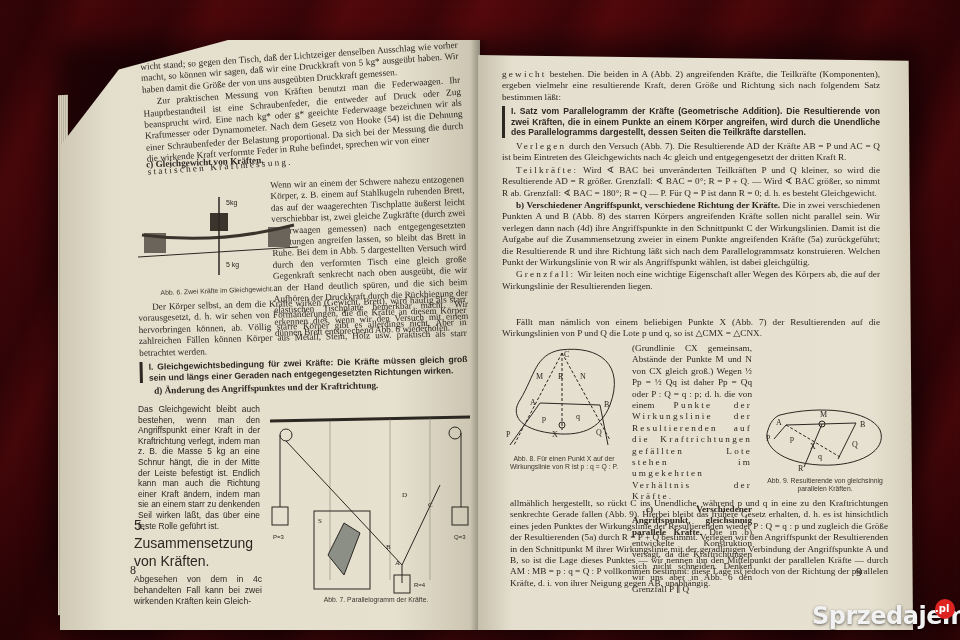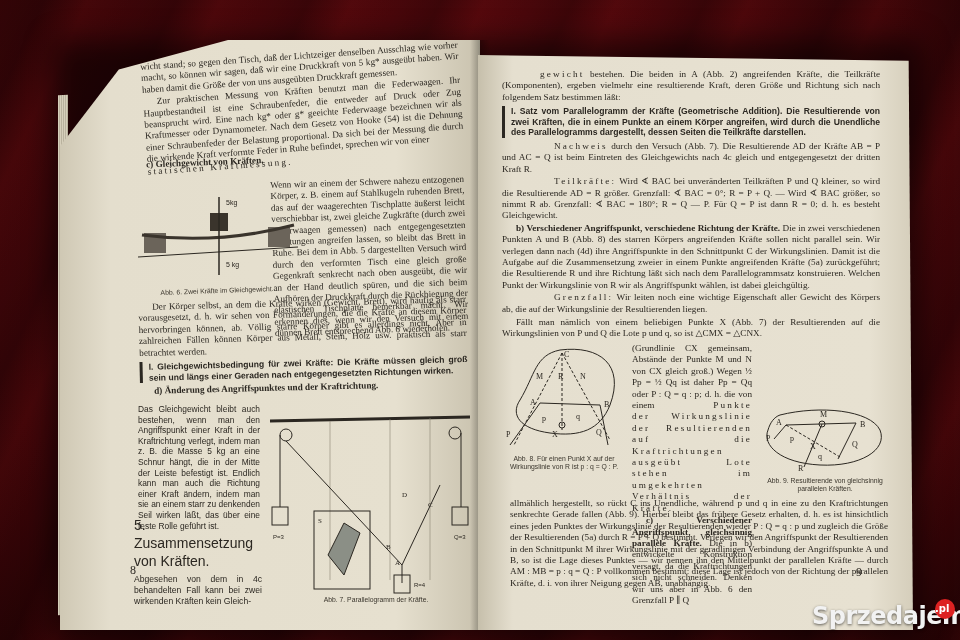--- a/index.html
+++ b/index.html
@@ -22,21 +22,21 @@
     clip-path: polygon(0% 0%, 99% 1%, 100% 100%, 0% 100%);
     background: linear-gradient(90deg, #c6bfab 0%, #e5dfcf 8%, #e7e1d1 90%, #d5cebb 100%);
   }
   .gutter { position:absolute; left:470px; top:40px; width:20px; height:590px; background:linear-gradient(90deg, rgba(0,0,0,0.0), rgba(0,0,0,0.28), rgba(0,0,0,0)); }
   .edge-stack { position:absolute; left:58px; top:95px; width:10px; height:520px; background:repeating-linear-gradient(90deg,#d6cfbb 0 1px,#b9b29e 1px 2px); transform:skewY(-2deg); }
 
   .ptext { position:absolute; font-size:9.2px; line-height:11.4px; text-align:justify; color:#2b2721; }
   .ptext p { margin:0 0 1px 0; text-indent:14px; }
   .ptext .noind { text-indent:0; }
   .b { font-weight:bold; }
-  .sp { letter-spacing:2.2px;margin-left:38px; }
+  .sp { letter-spacing:2.2px; }
   .law { border-left:3px solid #2b2721; padding-left:6px; margin:3px 0; font-weight:bold; font-family:"Liberation Sans", sans-serif; font-size:8.6px; line-height:10.6px; text-indent:0 !important; }
   .heading { font-weight:normal; font-size:14px; line-height:18px; margin:4px 0; }
   .caption { position:absolute; font-size:6.8px; color:#3a352c; text-align:center; line-height:8px; font-family:"Liberation Sans", sans-serif; }
   .pagenum { position:absolute; font-size:12px; color:#2a2620; }
 
   .fig { position:absolute; }
   .watermark { position:absolute; left:812px; top:602px; font-family:"DejaVu Sans", sans-serif; font-weight:bold; font-size:24px; color:#f2f2f2; text-shadow:0 1px 3px rgba(0,0,0,0.6); letter-spacing:-0.5px; }
   .wm-badge { position:absolute; left:935px; top:599px; width:20px; height:20px; border-radius:50%; background:#d22; color:#fff; font-family:"DejaVu Sans", sans-serif; font-size:10px; font-weight:bold; text-align:left; line-height:20px; }
 </style>
 </head>
@@ -118,24 +118,24 @@
 
   <div class="pagenum" style="left:70px; top:523px;">8</div>
 </div>
 
 <div class="gutter"></div>
 
 <div class="page page-right">
   <div class="ptext" style="left:24px; top:14px; width:378px;">
     <p class="noind"><span class="sp">gewicht</span> <span>bestehen. Die beiden in A (Abb. 2) angreifenden Kräfte, die Teilkräfte (Komponenten), ergeben vielmehr eine resultierende Kraft, deren Größe und Richtung sich nach folgendem Satz bestimmen läßt:</span></p>
     <div class="law">I. Satz vom Parallelogramm der Kräfte (Geometrische Addition). Die Resultierende von zwei Kräften, die in einem Punkte an einem Körper angreifen, wird durch die Unendliche des Parallelogramms dargestellt, dessen Seiten die Teilkräfte darstellen.</div>
-    <p><span class="sp">Nachweis</span> <span>durch den Versuch (Abb. 7). Die Resultierende AD der Kräfte AB = P und AC = Q ist beim Eintreten des Gleichgewichts nach 4c gleich und entgegengesetzt der dritten Kraft R.</span></p>
+    <p><span class="sp">Verlegen</span> <span>durch den Versuch (Abb. 7). Die Resultierende AD der Kräfte AB = P und AC = Q ist beim Eintreten des Gleichgewichts nach 4c gleich und entgegengesetzt der dritten Kraft R.</span></p>
     <p><span class="sp">Teilkräfte:</span> <span>Wird ∢ BAC bei unveränderten Teilkräften P und Q kleiner, so wird die Resultierende AD = R größer. Grenzfall: ∢ BAC = 0°; R = P + Q. — Wird ∢ BAC größer, so nimmt R ab. Grenzfall: ∢ BAC = 180°; R = Q — P. Für Q = P ist dann R = 0; d. h. es besteht Gleichgewicht.</span></p>
     <p><span class="b">b) Verschiedener Angriffspunkt, verschiedene Richtung der Kräfte.</span> <span>Die in zwei verschiedenen Punkten A und B (Abb. 8) des starren Körpers angreifenden Kräfte sollen nicht parallel sein. Wir verlegen dann nach (4d) ihre Angriffspunkte in den Schnittpunkt C der Wirkungslinien. Damit ist die Aufgabe auf die Zusammensetzung zweier in einem Punkte angreifenden Kräfte (5a) zurückgeführt; die Resultierende R und ihre Richtung läßt sich nach dem Parallelogrammsatz konstruieren. Welchen Punkt der Wirkungslinie von R wir als Angriffspunkt wählen, ist dabei gleichgültig.</span></p>
-    <p><span class="sp">Grenzfall:</span> <span>Wir leiten noch eine wichtige Eigenschaft aller Gewicht des Körpers ab, die auf der Wirkungslinie der Resultierenden liegen.</span></p>
+    <p><span class="sp">Grenzfall:</span> <span>Wir leiten noch eine wichtige Eigenschaft aller Wegen des Körpers ab, die auf der Wirkungslinie der Resultierenden liegen.</span></p>
   </div>
 
   <div class="ptext" style="left:24px; top:262px; width:378px;">
     <p>Fällt man nämlich von einem beliebigen Punkte X (Abb. 7) der Resultierenden auf die Wirkungslinien von P und Q die Lote p und q, so ist △CMX = △CNX.</p>
   </div>
 
   <svg class="fig" style="left:22px; top:290px;" width="130" height="110">
     <path d="M 60 5 C 100 0 125 20 110 60 C 100 85 80 92 50 88 C 20 84 10 70 20 55 C 35 30 35 10 60 5 Z" fill="none" stroke="#2b2721"></path>
     <line x1="62" y1="8" x2="14" y2="100" stroke="#2b2721" stroke-dasharray="3,2"></line>
     <line x1="62" y1="8" x2="110" y2="95" stroke="#2b2721" stroke-dasharray="3,2"></line>
@@ -152,21 +152,21 @@
     <text x="104" y="62" font-size="8" fill="#2b2721" font-family="Liberation Serif, serif">B</text>
     <text x="6" y="92" font-size="8" fill="#2b2721" font-family="Liberation Serif, serif">P</text>
     <text x="96" y="90" font-size="8" fill="#2b2721" font-family="Liberation Serif, serif">Q</text>
     <text x="42" y="76" font-size="8" fill="#2b2721" font-family="Liberation Serif, serif">p</text>
     <text x="76" y="74" font-size="8" fill="#2b2721" font-family="Liberation Serif, serif">q</text>
     <text x="52" y="92" font-size="8" fill="#2b2721" font-family="Liberation Serif, serif">X</text>
   </svg>
   <div class="caption" style="left:22px; top:400px; width:128px;">Abb. 8. Für einen Punkt X auf der Wirkungslinie von R ist p : q = Q : P.</div>
 
   <div class="ptext" style="left:154px; top:288px; width:120px;">
-    <p class="noind">(Grundlinie CX gemeinsam, Abstände der Punkte M und N von CX gleich groß.) Wegen ½ Pp = ½ Qq ist daher Pp = Qq oder P : Q = q : p; d. h. die von einem <span class="sp">Punkte der Wirkungslinie der Resultierenden auf die Kraftrichtungen ausgeübt Lote stehen im umgekehrten Verhältnis der Kräfte.</span></p>
+    <p class="noind">(Grundlinie CX gemeinsam, Abstände der Punkte M und N von CX gleich groß.) Wegen ½ Pp = ½ Qq ist daher Pp = Qq oder P : Q = q : p; d. h. die von einem <span class="sp">Punkte der Wirkungslinie der Resultierenden auf die Kraftrichtungen gefällten Lote stehen im umgekehrten Verhältnis der Kräfte.</span></p>
     <p><span class="b">c) Verschiedener Angriffspunkt, gleichsinnig parallele Kräfte.</span> <span>Die in b) entwickelte Konstruktion versagt, da die Kraftrichtungen sich nicht schneiden. Denken wir uns aber in Abb. 6 den Grenzfall P ∥ Q</span></p>
   </div>
 
   <svg class="fig" style="left:282px; top:350px;" width="130" height="70">
     <path d="M 20 10 C 60 0 110 5 120 25 C 128 45 100 62 60 60 C 20 58 2 40 8 25 C 10 18 14 12 20 10 Z" fill="none" stroke="#2b2721"></path>
     <line x1="26" y1="20" x2="96" y2="18" stroke="#2b2721"></line>
     <circle cx="62" cy="19" r="3" fill="none" stroke="#2b2721"></circle>
     <line x1="26" y1="20" x2="14" y2="34" stroke="#2b2721"></line>
     <line x1="96" y1="18" x2="78" y2="54" stroke="#2b2721"></line>
     <line x1="62" y1="19" x2="44" y2="62" stroke="#2b2721"></line>

